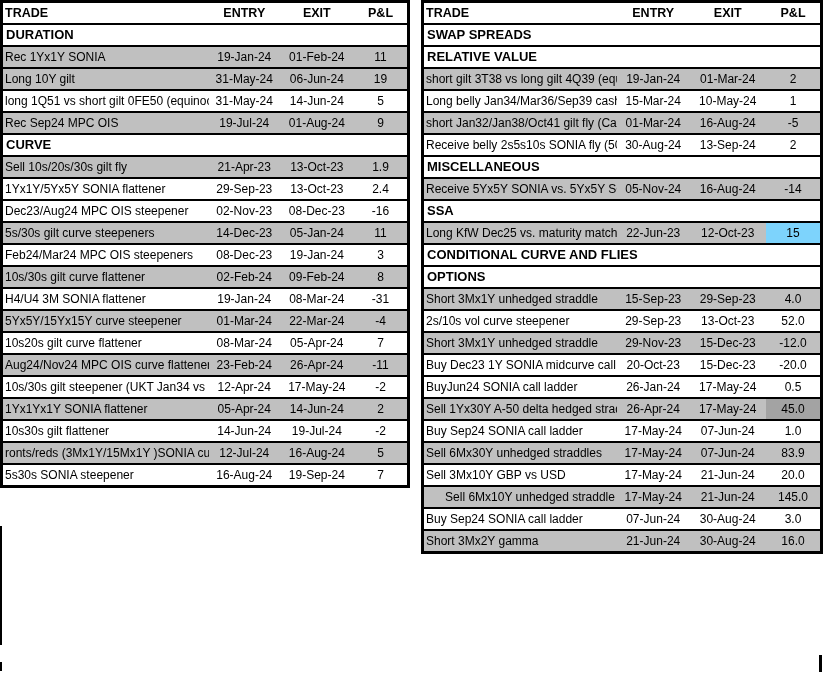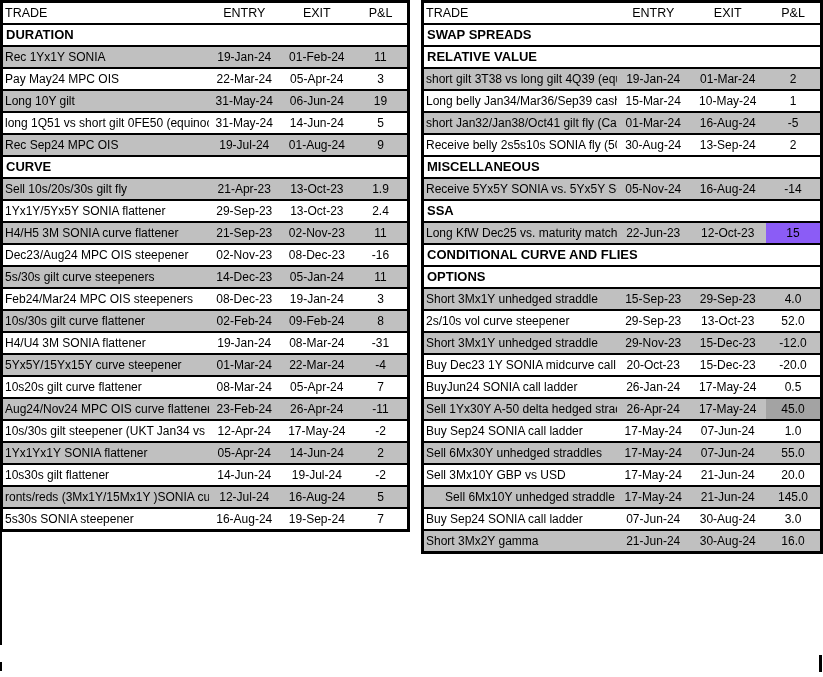--- a/index.html
+++ b/index.html
@@ -11,21 +11,21 @@
     border-collapse:collapse;position:absolute;top:0;background:#fff;
     table-layout:fixed;border:3px solid #000;
   }
   table.trade-table td{
     border-top:2px solid #000;border-bottom:2px solid #000;
     height:20px;line-height:20px;font-size:12px;
     white-space:nowrap;overflow:hidden;padding:0 2px;
   }
   td.col-trade{text-align:left;padding-left:3px;}
   td.col-date,td.col-pnl{text-align:center;}
-  tr.header-row td{font-weight:normal;font-size:12.5px;}
+  tr.header-row td{font-weight:bold;font-size:12.5px;}
   tr.section-row td{font-weight:bold;font-size:13px;text-align:left;padding-left:3px;}
   .page-mark{position:absolute;background:#000;}
 </style>
 </head>
 <body>
 
 <div id="table-root">
     <table class="trade-table" style="left: 0px; width: 410px;">
       <colgroup>
         <col style="width: 206px;">
@@ -43,26 +43,20 @@
         <tr class="section-row">
           <td colspan="4">DURATION</td>
         </tr>
         <tr>
           <td class="col-trade" style="background: rgb(192, 192, 192); margin-top: 8px;">Rec 1Yx1Y SONIA</td>
           <td class="col-date" style="background: rgb(192, 192, 192);">19-Jan-24</td>
           <td class="col-date" style="background: rgb(192, 192, 192);">01-Feb-24</td>
           <td class="col-pnl" style="background: rgb(192, 192, 192);">11</td>
         </tr>
         <tr>
-          <td class="col-trade">Pay May24 MPC OIS</td>
-          <td class="col-date">22-Mar-24</td>
-          <td class="col-date">05-Apr-24</td>
-          <td class="col-pnl">3</td>
-        </tr>
-        <tr>
           <td class="col-trade" style="background: rgb(192, 192, 192);">Long 10Y gilt</td>
           <td class="col-date" style="background: rgb(192, 192, 192);">31-May-24</td>
           <td class="col-date" style="background: rgb(192, 192, 192);">06-Jun-24</td>
           <td class="col-pnl" style="background: rgb(192, 192, 192);">19</td>
         </tr>
         <tr>
           <td class="col-trade">long 1Q51 vs short gilt 0FE50 (equinoctial</td>
           <td class="col-date">31-May-24</td>
           <td class="col-date">14-Jun-24</td>
           <td class="col-pnl">5</td>
@@ -80,26 +74,20 @@
           <td class="col-trade" style="background: rgb(192, 192, 192);">Sell 10s/20s/30s gilt fly</td>
           <td class="col-date" style="background: rgb(192, 192, 192);">21-Apr-23</td>
           <td class="col-date" style="background: rgb(192, 192, 192);">13-Oct-23</td>
           <td class="col-pnl" style="background: rgb(192, 192, 192);">1.9</td>
         </tr>
         <tr>
           <td class="col-trade">1Yx1Y/5Yx5Y SONIA flattener</td>
           <td class="col-date">29-Sep-23</td>
           <td class="col-date">13-Oct-23</td>
           <td class="col-pnl">2.4</td>
-        </tr>
-        <tr>
-          <td class="col-trade" style="background: rgb(192, 192, 192);">H4/H5 3M SONIA curve flattener</td>
-          <td class="col-date" style="background: rgb(192, 192, 192);">21-Sep-23</td>
-          <td class="col-date" style="background: rgb(192, 192, 192);">02-Nov-23</td>
-          <td class="col-pnl" style="background: rgb(192, 192, 192);">11</td>
         </tr>
         <tr>
           <td class="col-trade">Dec23/Aug24 MPC OIS steepener</td>
           <td class="col-date">02-Nov-23</td>
           <td class="col-date">08-Dec-23</td>
           <td class="col-pnl">-16</td>
         </tr>
         <tr>
           <td class="col-trade" style="background: rgb(192, 192, 192);">5s/30s gilt curve steepeners</td>
           <td class="col-date" style="background: rgb(192, 192, 192);">14-Dec-23</td>
@@ -227,21 +215,21 @@
           <td class="col-date" style="background: rgb(192, 192, 192);">16-Aug-24</td>
           <td class="col-pnl" style="background: rgb(192, 192, 192);">-14</td>
         </tr>
         <tr class="section-row">
           <td colspan="4">SSA</td>
         </tr>
         <tr>
           <td class="col-trade" style="background: rgb(192, 192, 192);">Long KfW Dec25 vs. maturity matched gilt</td>
           <td class="col-date" style="background: rgb(192, 192, 192);">22-Jun-23</td>
           <td class="col-date" style="background: rgb(192, 192, 192);">12-Oct-23</td>
-          <td class="col-pnl" style="background: #8b5cf6;">15</td>
+          <td class="col-pnl" style="background: #7dd3fc;">15</td>
         </tr>
         <tr class="section-row">
           <td colspan="4">CONDITIONAL CURVE AND FLIES</td>
         </tr>
         <tr class="section-row">
           <td colspan="4">OPTIONS</td>
         </tr>
         <tr>
           <td class="col-trade" style="background: rgb(192, 192, 192);">Short 3Mx1Y unhedged straddle</td>
           <td class="col-date" style="background: rgb(192, 192, 192);">15-Sep-23</td>
@@ -281,21 +269,21 @@
         <tr>
           <td class="col-trade">Buy Sep24 SONIA call ladder</td>
           <td class="col-date">17-May-24</td>
           <td class="col-date">07-Jun-24</td>
           <td class="col-pnl">1.0</td>
         </tr>
         <tr>
           <td class="col-trade" style="background: rgb(192, 192, 192);">Sell 6Mx30Y unhedged straddles</td>
           <td class="col-date" style="background: rgb(192, 192, 192);">17-May-24</td>
           <td class="col-date" style="background: rgb(192, 192, 192);">07-Jun-24</td>
-          <td class="col-pnl" style="background: rgb(192, 192, 192);">55.0</td>
+          <td class="col-pnl" style="background: rgb(192, 192, 192);">83.9</td>
         </tr>
         <tr>
           <td class="col-trade">Sell 3Mx10Y GBP vs USD</td>
           <td class="col-date">17-May-24</td>
           <td class="col-date">21-Jun-24</td>
           <td class="col-pnl">20.0</td>
         </tr>
         <tr>
           <td class="col-trade" style="background: rgb(192, 192, 192); text-align: right;">Sell 6Mx10Y unhedged straddle</td>
           <td class="col-date" style="background: rgb(192, 192, 192);">17-May-24</td>

